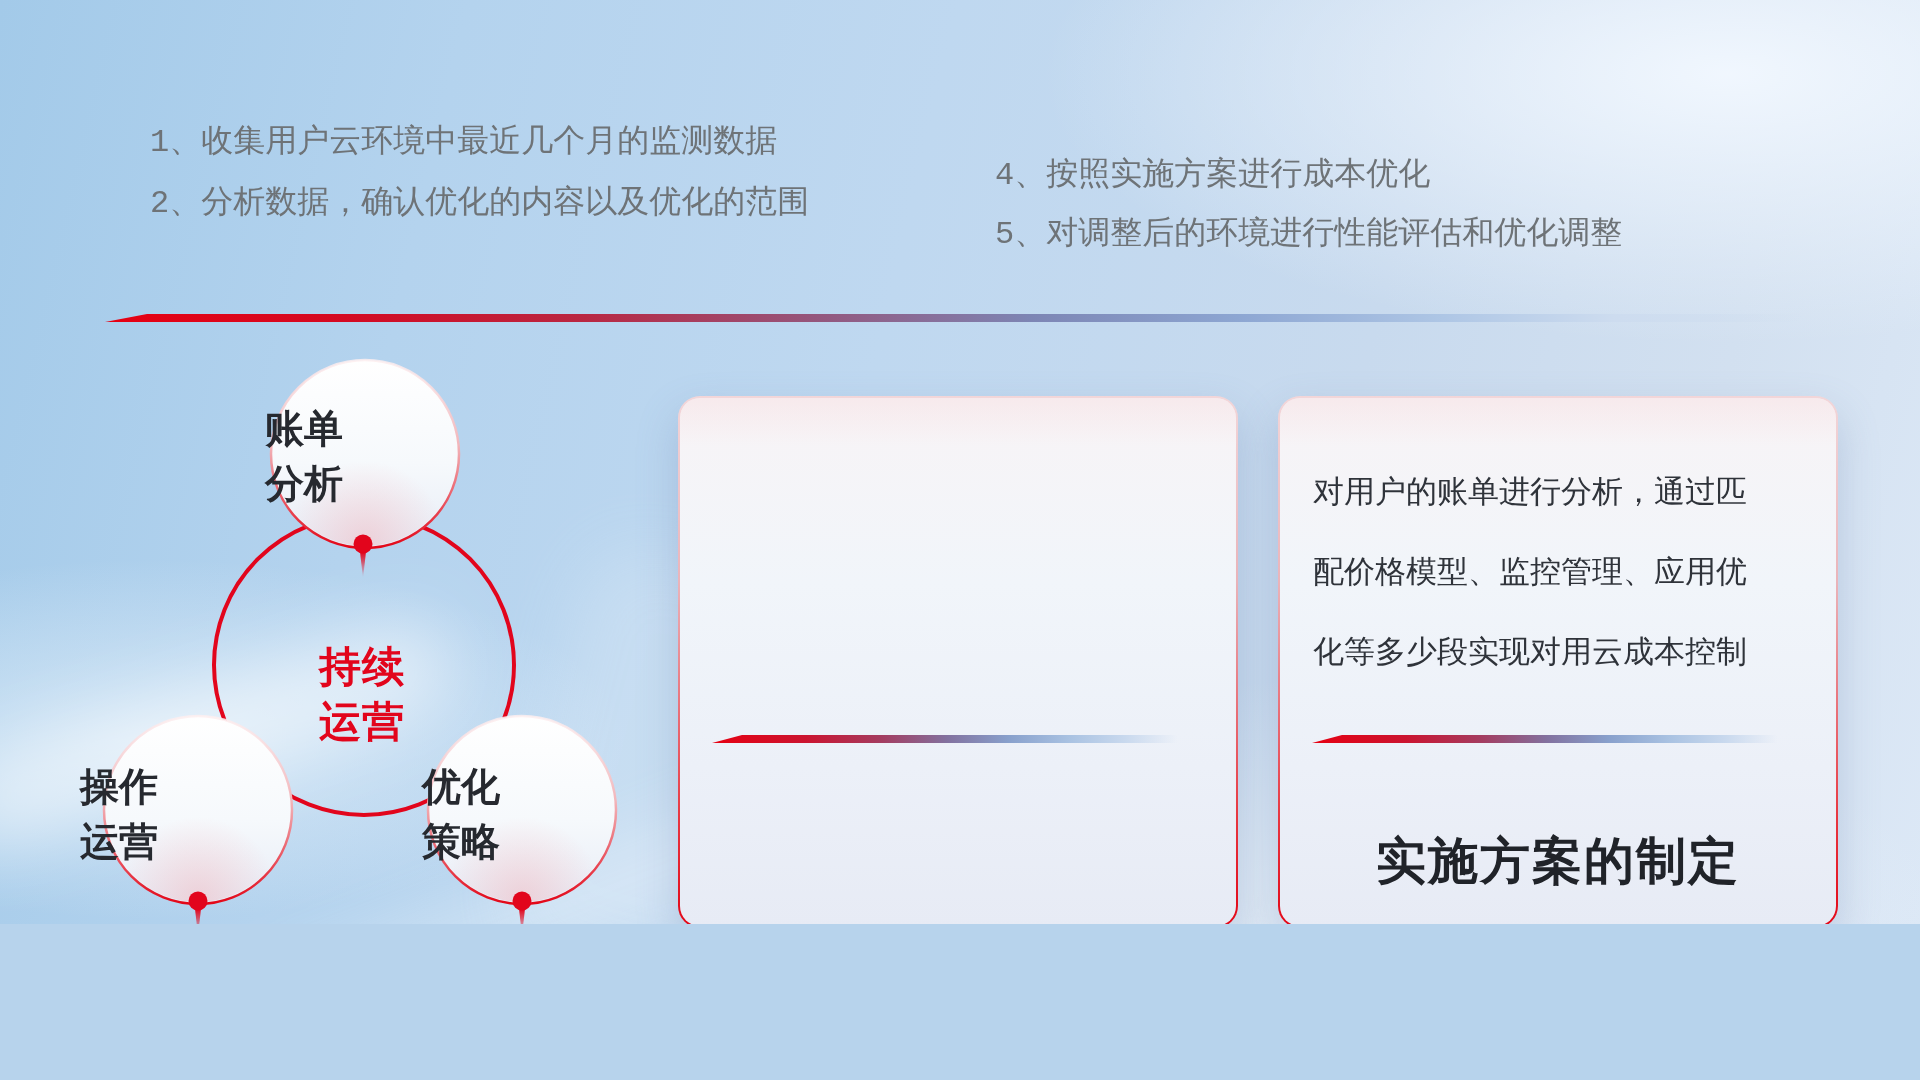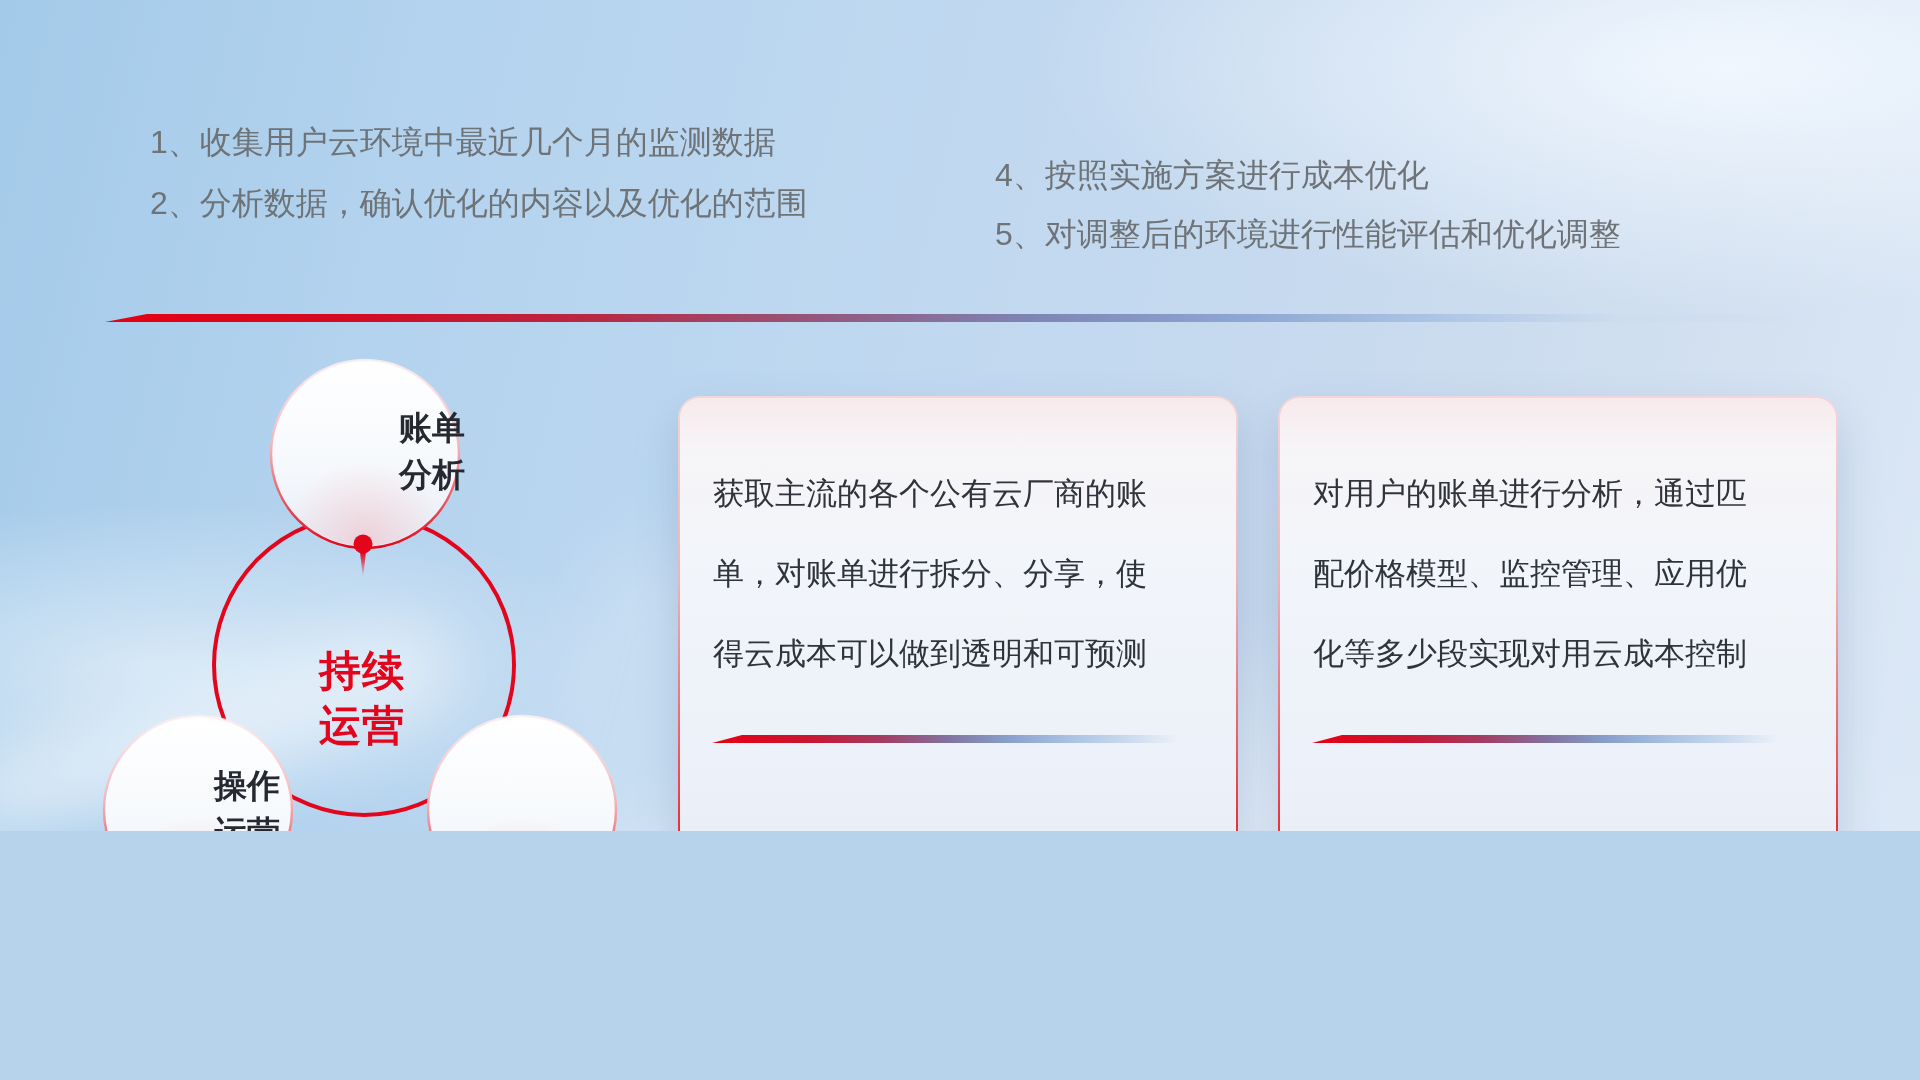--- a/index.html
+++ b/index.html
@@ -1,18 +1,18 @@
 <!DOCTYPE html>
 <html><head>
 <meta charset="utf-8">
 <style>
   html,body{margin:0;padding:0;background:#b7d3ec;}
   .stage{
-    position:relative;width:1920px;height:831px;overflow:hidden;
-    font-family:Liberation Sans, sans-serif;
+    position:relative;width:1920px;height:924px;overflow:hidden;
+    font-family:Liberation Mono, monospace;
     background:
       radial-gradient(55% 45% at 90% 8%, rgba(242,248,255,.95), rgba(242,248,255,0) 65%),
       radial-gradient(45% 38% at 70% 100%, rgba(236,243,250,.75), rgba(236,243,250,0) 70%),
       radial-gradient(38% 30% at 8% 80%, rgba(230,241,250,.7), rgba(230,241,250,0) 65%),
       linear-gradient(103deg,#a3cae9 0%,#b4d3ee 22%,#bfd8f0 45%,#c8daee 68%,#d2e0f0 85%,#dce8f6 100%);
   }
   .streak{position:absolute;background:rgba(255,255,255,.5);filter:blur(34px);border-radius:60px;}
   .streak.s1{left:-60px;top:690px;width:520px;height:90px;transform:rotate(-18deg);}
   .streak.s2{left:230px;top:880px;width:620px;height:70px;transform:rotate(-21deg);opacity:.6;}
   .streak.s3{left:540px;top:560px;width:260px;height:420px;transform:rotate(14deg);opacity:.35;}
@@ -24,21 +24,21 @@
   .list-right .item{line-height:59px;}
 
   .main-divider{
     position:absolute;left:105px;top:314px;width:1715px;height:8px;
     clip-path:polygon(42px 0,100% 0,100% 100%,0 100%);
     background:linear-gradient(90deg,#e60012 0%,#d40a22 14%,#b92742 28%,#93587f 42%,#7d85b4 54%,#8da6d2 66%,#aec6e5 78%,#cddcef 88%,rgba(222,233,246,0) 99%);
   }
 
   .diagram-svg{position:absolute;left:80px;top:340px;}
 
-  .node-label{position:absolute;width:200px;text-align:right;font-size:33px;font-weight:600;
+  .node-label{position:absolute;width:200px;text-align:left;font-size:39px;font-weight:600;
     color:#26292f;line-height:1.42;white-space:pre-line;}
   .label-billing{left:265px;top:405px;}
   .label-ops{left:80px;top:763px;}
   .label-strategy{left:422px;top:763px;}
   .center-label{position:absolute;left:262px;top:602px;width:200px;text-align:center;
     font-size:42px;font-weight:800;color:#e2051c;line-height:1.32;letter-spacing:1px;white-space:pre-line;margin-top:41px;}
 
   .card{
     position:absolute;top:396px;width:556px;height:528px;border-radius:22px;
     border:2px solid transparent;
@@ -129,27 +129,26 @@
     <g>
       <path d="M439 569 L445 569 L442 595 Z" fill="url(#tailGrad)"></path>
       <circle cx="442" cy="561" r="9.5" fill="#e2051c"></circle>
     </g>
   </svg>
 
   <div class="node-label label-billing">账单
 分析</div>
   <div class="node-label label-ops">操作
 运营</div>
+  <div class="node-label label-strategy">优化
+策略</div>
   <div class="center-label">持续
 运营</div>
 
   <section class="card card-billing">
-    <div class="card-body">获取主流的各个公有云厂商的账
-单，对账单进行拆分、分享，使
-得云成本可以做到透明和可预测</div>
     <div class="card-divider"></div>
   </section>
 
   <section class="card card-cost">
     <div class="card-body">对用户的账单进行分析，通过匹
 配价格模型、监控管理、应用优
 化等多少段实现对用云成本控制</div>
     <div class="card-divider"></div>
     <div class="card-title">实施方案的制定</div>
   </section>

